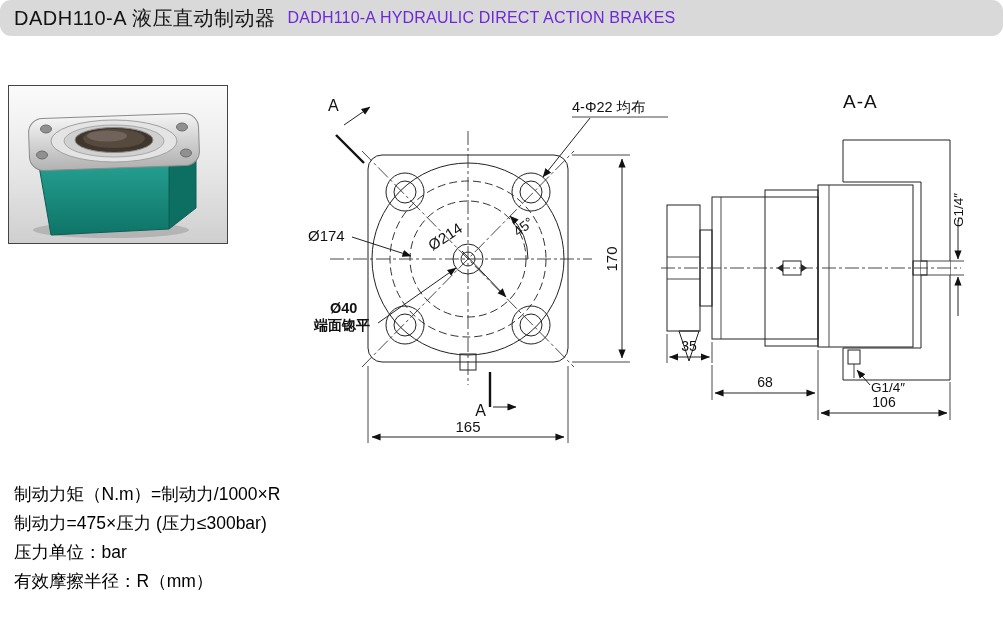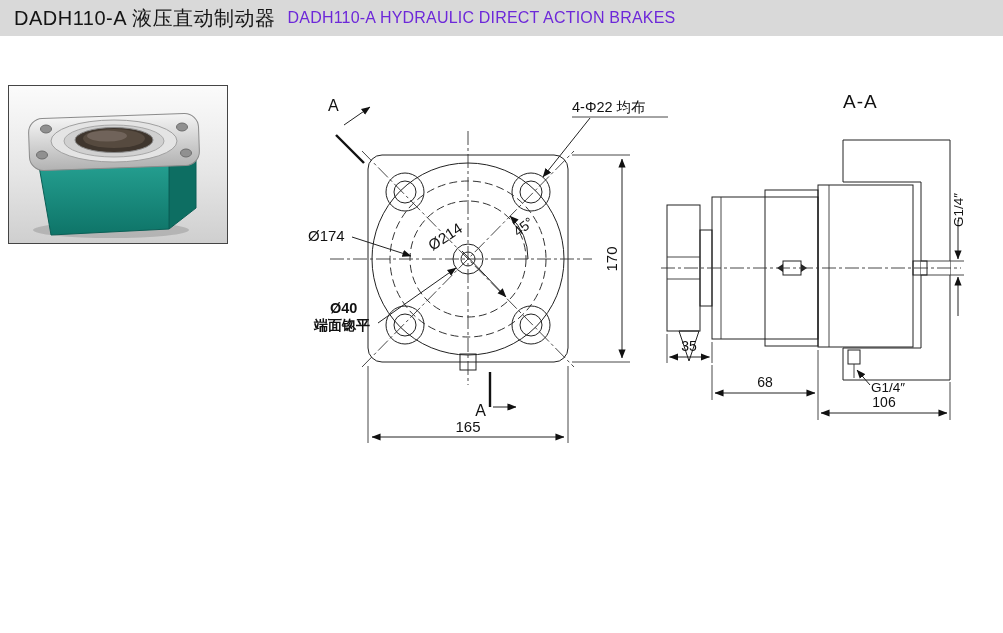--- a/index.html
+++ b/index.html
@@ -1,19 +1,19 @@
 <!DOCTYPE html>
 <html><head>
 <meta charset="utf-8">
 <style>
   html,body{margin:0;padding:0;background:#fff;}
   .page{position:relative;width:1003px;height:633px;background:#ffffff;
         font-family:"Liberation Sans", sans-serif;overflow:hidden;}
   .titlebar{position:absolute;left:0;top:0;width:100%;height:36px;background:#d9d9d9;
-            display:flex;align-items:center;box-sizing:border-box;padding-left:14px;gap:12px;}
+            display:flex;align-items:center;box-sizing:border-box;padding-left:14px;gap:12px;border-radius:11px;}
   .t-cn{font-size:20px;color:#141414;letter-spacing:0.5px;white-space:nowrap;}
   .t-en{font-size:16px;color:#6d28d9;letter-spacing:0.2px;white-space:nowrap;}
   .photo{position:absolute;left:8px;top:85px;width:218px;height:157px;border:1px solid #444;
          background:linear-gradient(180deg,#fbfbfb 0%,#e6e6e6 55%,#cfcfcf 100%);}
   .photo svg{display:block;}
   svg.drawing{position:absolute;overflow:visible;}
   .front-view{left:300px;top:85px;}
   .section-view{left:655px;top:80px;}
   svg text{font-family:"Liberation Sans", sans-serif;fill:#111;}
   .ln{stroke:#222;stroke-width:1;fill:none;}
@@ -226,14 +226,20 @@
       <line x1="60" y1="313" x2="160" y2="313" class="dim" marker-start="url(#arr)" marker-end="url(#arr)"></line>
       <text x="110" y="307" font-size="14" text-anchor="middle">68</text>
     </g>
     <g>
       <line x1="295" y1="302" x2="295" y2="340" class="lnthin"></line>
       <line x1="166" y1="333" x2="292" y2="333" class="dim" marker-start="url(#arr)" marker-end="url(#arr)"></line>
       <text x="229" y="327" font-size="14" text-anchor="middle">106</text>
     </g>
   </svg>
 
+  <div class="formulas">
+    <p>制动力矩（N.m）=制动力/1000×R</p>
+    <p>制动力=475×压力 (压力≤300bar)</p>
+    <p>压力单位：bar</p>
+    <p>有效摩擦半径：R（mm）</p>
+  </div>
 
 </div>
 
 </body></html>

